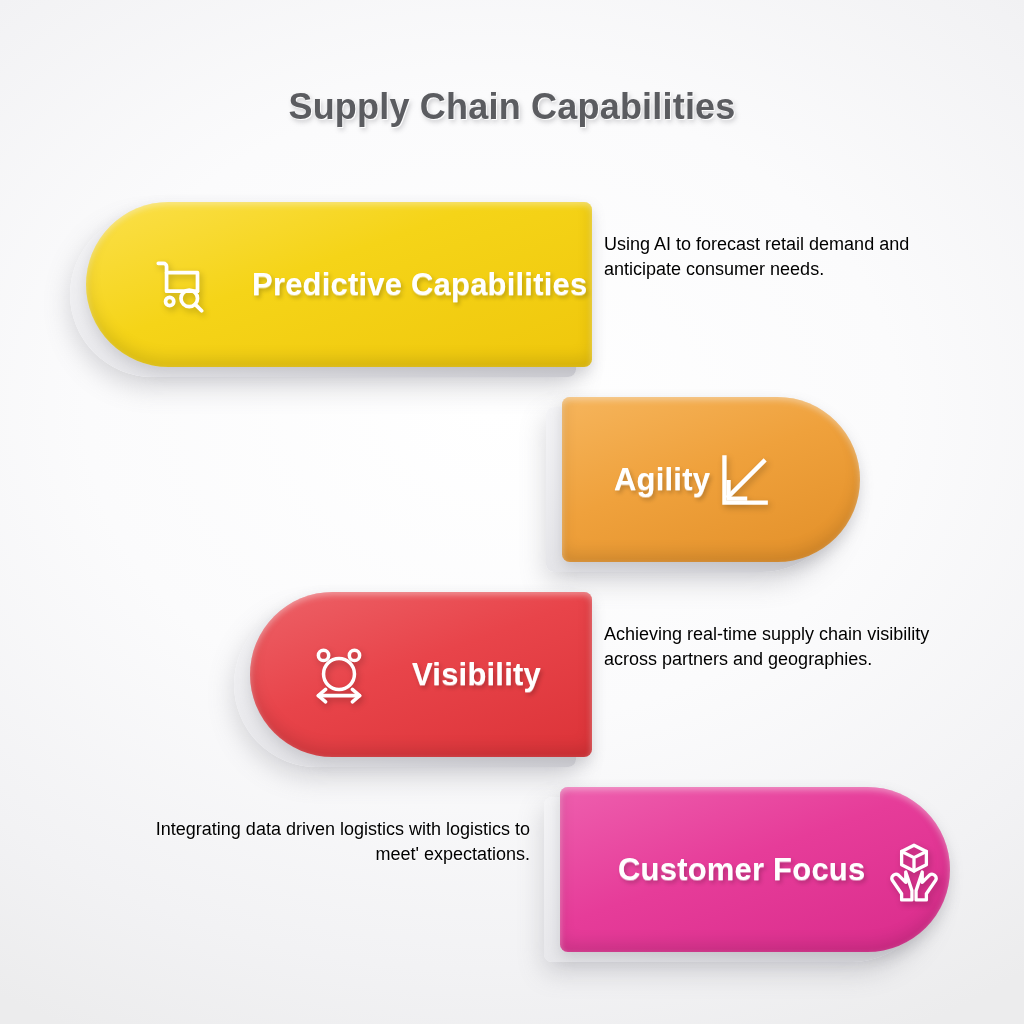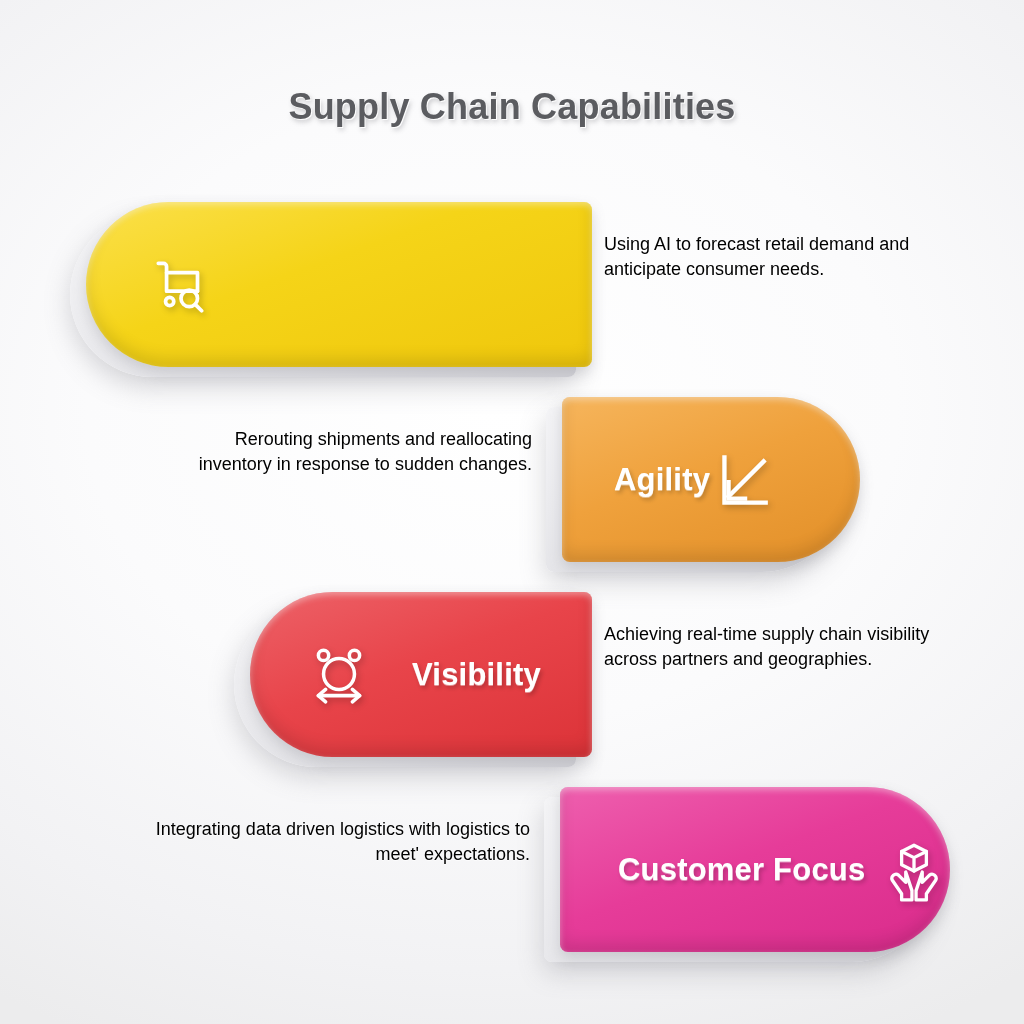--- a/index.html
+++ b/index.html
@@ -146,29 +146,29 @@
       <div class="bar-face" style="background:linear-gradient(160deg,#FBE04B 0%,#F5D418 42%,#EFC70C 100%);">
         <span class="bar-icon">
           <svg viewBox="0 0 64 64" fill="none" stroke="#ffffff" stroke-width="3.6" stroke-linecap="round" stroke-linejoin="round">
             <path d="M10 11 h5 a3 3 0 0 1 3 3 v24 h30"></path>
             <path d="M18 20 h30 v18"></path>
             <circle cx="21" cy="48" r="4"></circle>
             <circle cx="40" cy="45" r="8"></circle>
             <path d="M46 51 l6 6"></path>
           </svg>
         </span>
+        <span class="bar-label">Predictive Capabilities</span>
       </div>
     </div>
 
     <div class="desc desc-right" style="left:604px; top:42px; width:346px;">Using AI to forecast retail demand and anticipate consumer needs.</div>
   </div>
 
   <div class="row row-2">
 
-    <div class="desc desc-left" style="left:168px; top:42px; width:364px;">Rerouting shipments and reallocating inventory in response to sudden changes.</div>
 
     <div class="bar-wrap bar-2 round-right" style="left:562px; width:298px;">
       <div class="bar-base"></div>
       <div class="bar-face" style="background:linear-gradient(160deg,#F6B55C 0%,#EFA13C 45%,#E28F28 100%);">
         <span class="bar-label">Agility</span>
         <span class="bar-icon">
           <svg viewBox="0 0 64 64" fill="none" stroke="#ffffff" stroke-width="4.2" stroke-linecap="square" stroke-linejoin="miter">
             <path d="M14 10 v44 h40"></path>
             <path d="M52 14 L18 48"></path>
             <path d="M18 34 v16 h16"></path>

